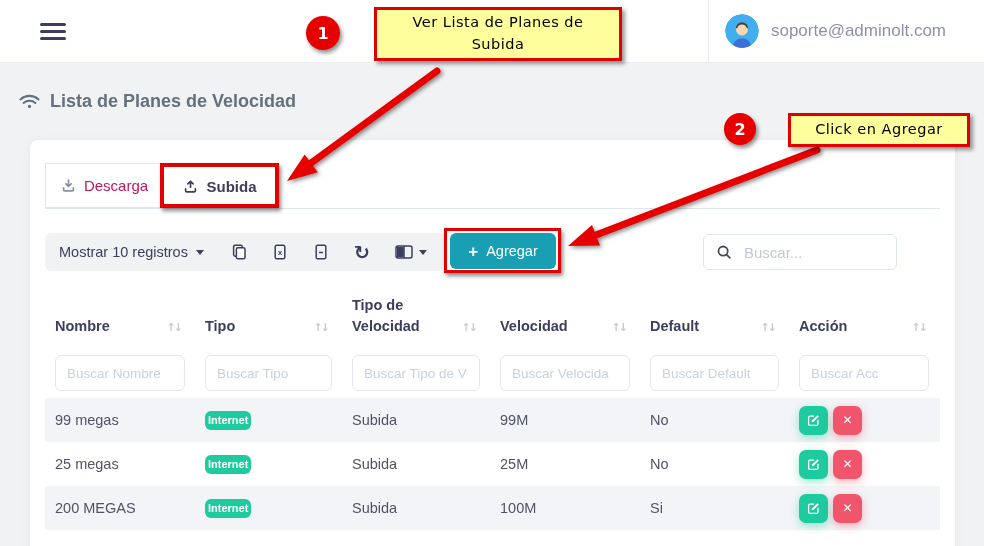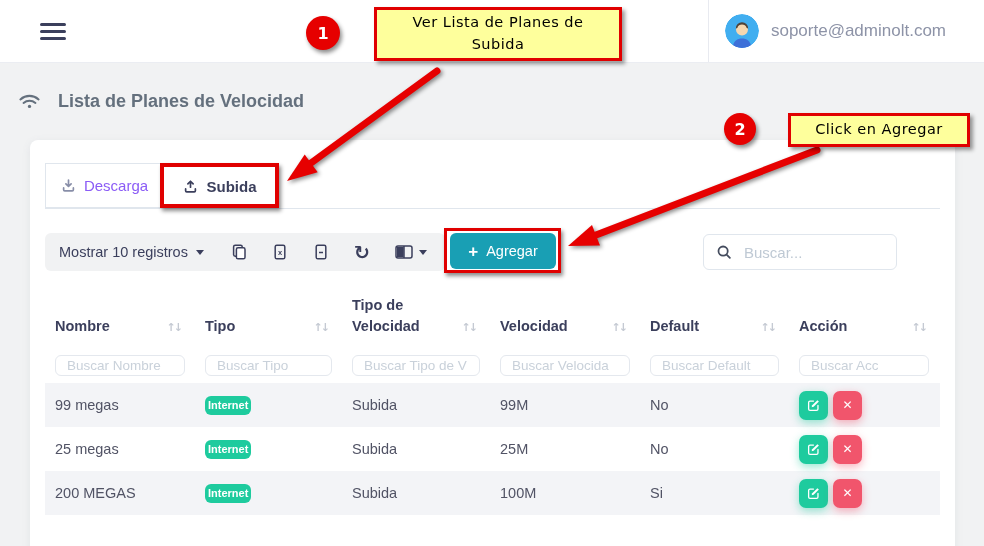--- a/index.html
+++ b/index.html
@@ -10,32 +10,32 @@
   .topbar{position:absolute;left:0;top:0;width:984px;height:62px;background:#ffffff;
           border-bottom:1px solid #ebedf2;display:flex;align-items:center;justify-content:space-between;gap:19px;}
   .hamburger{margin-left:40px;width:26px;cursor:pointer;}
   .hamburger span{display:block;height:3px;background:#3b3f5c;border-radius:2px;margin:4px 0;}
   .userbox{display:flex;align-items:center;gap:12px;height:62px;border-left:1px solid #e8eaf0;
            padding:0 38px 0 16px;}
   .avatar{width:34px;height:34px;border-radius:50%;overflow:hidden;flex:0 0 auto;}
   .email{font-size:17px;color:#8d93a7;}
 
   
-  .pagetitle{position:absolute;left:18px;top:90px;display:flex;align-items:center;gap:17px;}
+  .pagetitle{position:absolute;left:18px;top:90px;display:flex;align-items:center;gap:9px;}
   .pagetitle h1{font-size:18px;font-weight:700;color:#64707d;margin:0;}
 
   
   .card{position:absolute;left:30px;top:140px;width:925px;height:490px;background:#fff;
         border-radius:8px;box-shadow:0 2px 8px rgba(100,110,130,.10);}
 
   
   .tabbar{position:absolute;left:15px;top:23px;right:15px;height:45px;border-bottom:1px solid #e0e6ed;display:flex;}
   .tab{box-sizing:border-box;height:45px;display:flex;align-items:center;justify-content:center;gap:8px;
        border:1px solid #e0e6ed;background:#fff;font-size:15px;cursor:pointer;}
-  .tab-descarga{width:118px;color:#8b5cf6;border-right:none;}
+  .tab-descarga{width:118px;color:#be185d;border-right:none;}
   .tab-subida{width:114px;color:#3b3f5c;font-weight:700;border-top:3px solid #1450d2;}
 
   
   .toolgroup{position:absolute;left:15px;top:93px;width:400px;height:38px;background:#f1f2f3;border-radius:6px;
              display:flex;align-items:center;padding:0 14px;box-sizing:border-box;}
   .lenlabel{font-size:14.5px;color:#3b3f5c;cursor:pointer;display:flex;align-items:center;gap:8px;}
   .caret{width:0;height:0;border-left:4.5px solid transparent;border-right:4.5px solid transparent;
          border-top:5px solid #3b3f5c;display:inline-block;}
   .iconrow{display:flex;align-items:center;gap:25px;margin-left:27px;}
   .tbtn{cursor:pointer;display:flex;align-items:center;gap:6px;line-height:0;}
@@ -54,21 +54,21 @@
 
   
   .tbl{position:absolute;left:15px;top:145px;width:895px;}
   .tr{display:grid;grid-template-columns:150px 147px 148px 150px 149px 151px;}
   .th{position:relative;display:flex;align-items:flex-end;padding:0 30px 10px 10px;height:62px;
       box-sizing:border-box;font-size:14.5px;font-weight:700;color:#3b3f5c;cursor:pointer;line-height:1.45;}
   .sort{position:absolute;right:14px;bottom:11px;font-size:11px;color:#c5cad3;letter-spacing:-2px;
         font-family:"DejaVu Sans",sans-serif;}
   .filterrow{padding:8px 0 7px 0;}
   .fcell{padding:0 10px 0 10px;}
-  .fcell input{width:100%;max-width:130px;height:21px;box-sizing:border-box;border:1px solid #e4e8ee;
+  .fcell input{width:100%;max-width:130px;height:36px;box-sizing:border-box;border:1px solid #e4e8ee;
                border-radius:6px;padding:0 11px;font-size:13.5px;color:#7f1d1d;outline:none;
                font-family:"Liberation Sans",sans-serif;background:#fff;}
   .fcell input::placeholder{color:#c9d1da;}
   .row{height:44px;font-size:14.5px;color:#515365;}
   .row.striped{background:#f3f4f7;}
   .td{display:flex;align-items:center;padding-left:10px;}
   .badge{background:#1ecb9e;color:#fff;font-size:11px;font-weight:700;padding:4px 3px;border-radius:6px;line-height:1;}
   .acts{display:flex;gap:5px;}
   .abtn{width:29px;height:29px;border:none;border-radius:7px;display:flex;align-items:center;justify-content:center;
         cursor:pointer;color:#fff;}

